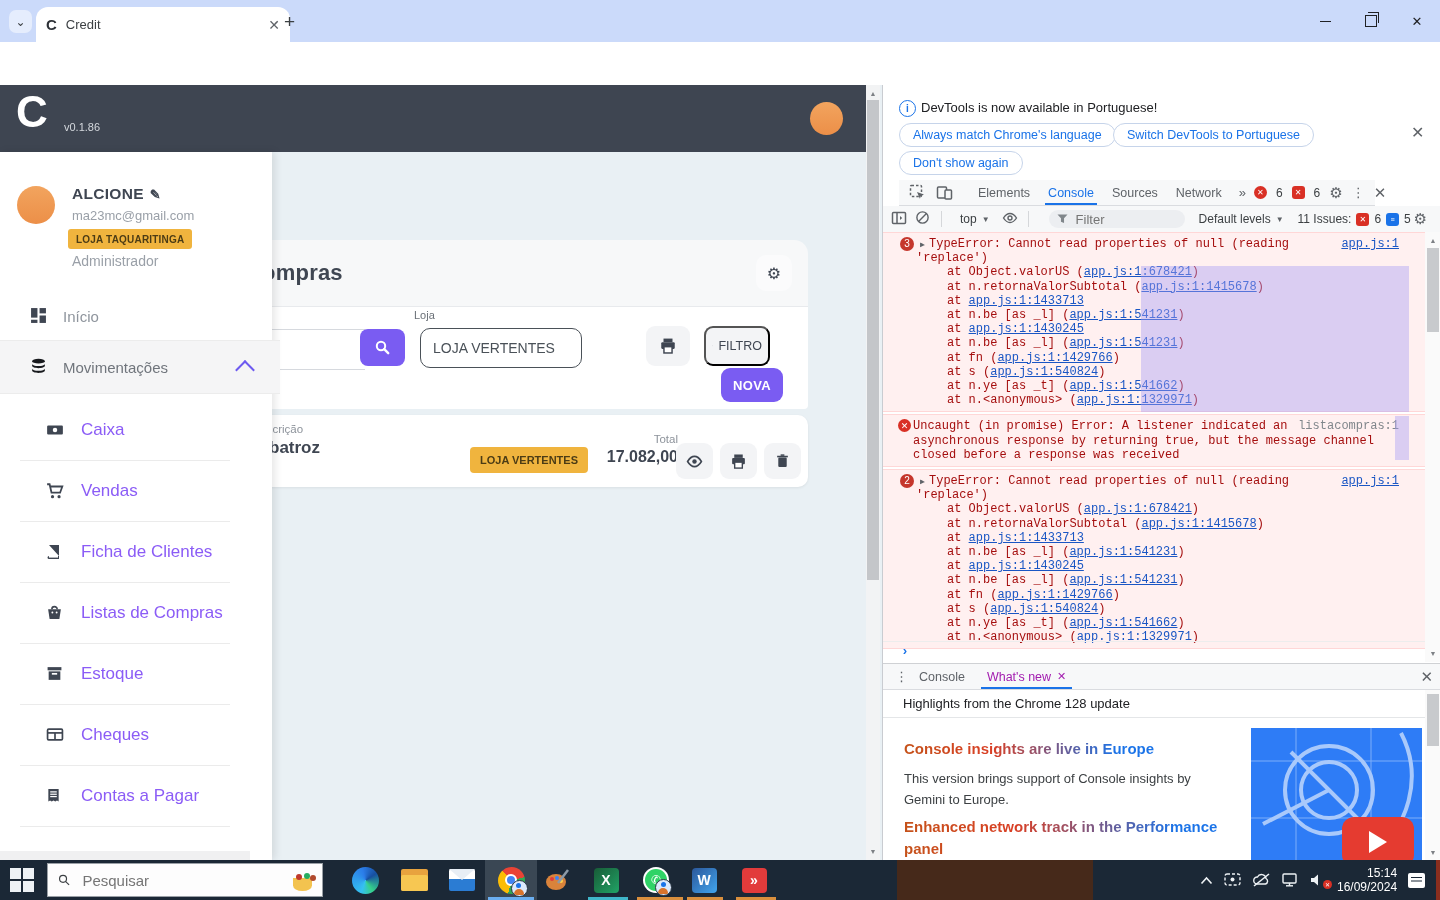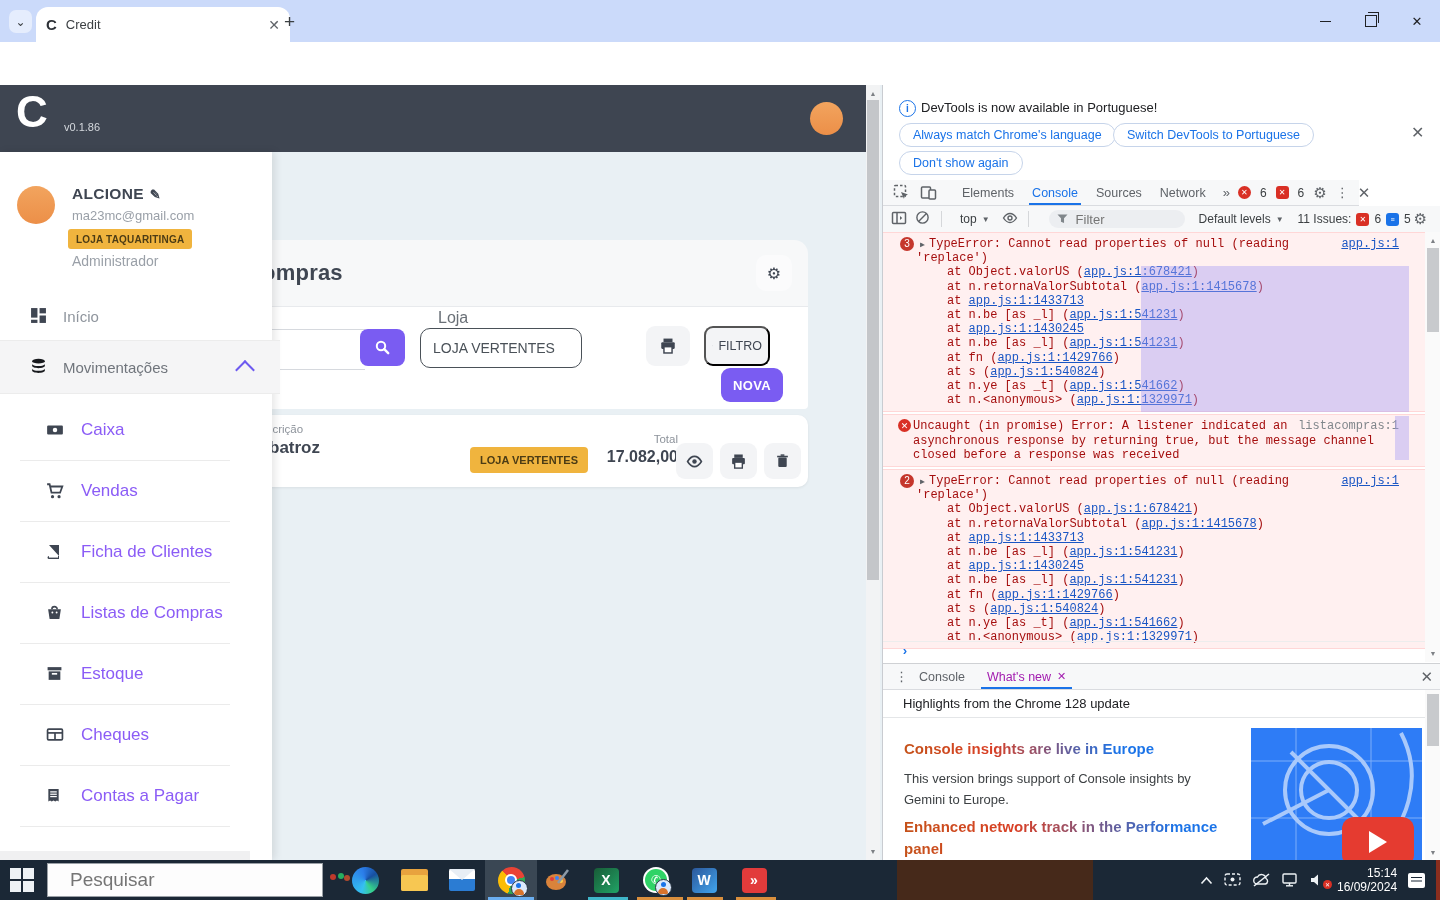--- a/index.html
+++ b/index.html
@@ -73,21 +73,21 @@
   .side-bottom-strip{left:0;top:699px;width:250px;height:9px;background:#f0f0f1}
 
   
   .main-card{left:230px;top:155px;width:578px}
   .card-head{height:66px;background:#f7f8f9;border-radius:14px 14px 0 0;border-bottom:1px solid #e8eaed;
     display:flex;align-items:center;padding:0 16px}
   .page-title{font-size:22px;font-weight:bold;color:#3f4652;flex:1;letter-spacing:.2px}
   .icon-btn{background:#fbfbfc;border:none;border-radius:10px;display:flex;align-items:center;justify-content:center}
   .gear-btn{width:36px;height:36px;font-size:16px;color:#3f4652}
   .card-filters{position:relative;height:102px;background:#fff;border-radius:0 0 4px 4px}
-  .loja-label{position:absolute;left:208px;top:2px;font-size:16px;color:#6a7077}
+  .loja-label{position:absolute;left:184px;top:2px;font-size:11px;color:#6a7077}
   .search-input{position:absolute;left:0;top:22px;width:130px;height:37px;border:1px solid #d6d9de;border-right:none;border-radius:8px 0 0 8px;background:#fff}
   .search-btn{position:absolute;left:130px;top:22px;width:45px;height:37px;background:var(--accent);border:none;border-radius:8px;display:flex;align-items:center;justify-content:center}
   .loja-select{position:absolute;left:190px;top:21px;width:146px;height:38px;border:1.6px solid #4a5158;border-radius:10px;
     display:flex;align-items:center;padding:0 2px 0 12px;font-size:14px;color:#4a5158;white-space:nowrap;overflow:hidden;background:#fff}
   .print-btn{position:absolute;left:416px;top:19px;width:44px;height:40px;background:#f3f4f6;border-radius:9px}
   .filtro-btn{position:absolute;left:474px;top:19px;width:66px;height:40px;background:#f3f4f6;border-radius:9px;
     display:flex;align-items:center;justify-content:center;gap:6px;font-size:12.5px;color:#3f4652}
   .nova-btn{position:absolute;left:491px;top:61px;width:62px;height:34px;background:var(--accent);border:none;border-radius:9px;
     color:#fff;font-size:13px;font-weight:bold;letter-spacing:.3px}
 
@@ -104,21 +104,21 @@
   
   #devtools{left:882px;top:85px;width:558px;height:775px;background:#fff;border-left:1px solid #c9ccd1}
   .dt-infobar{left:0;top:0;width:558px;height:94px;background:#fff}
   .info-ico{position:absolute;left:16px;top:15px;width:15px;height:15px;border:1.6px solid #1a73e8;border-radius:50%;
     color:#1a73e8;font-size:10px;font-weight:bold;display:flex;align-items:center;justify-content:center;font-style:normal}
   .info-msg{position:absolute;left:38px;top:15px;font-size:13px;color:#202124}
   .pill-btn{position:absolute;height:24px;border:1px solid #c6d4ea;border-radius:13px;background:#fff;
     color:#1a73e8;font-size:12.5px;display:flex;align-items:center;padding:0 13px}
   .info-close{position:absolute;left:528px;top:38px;font-size:16px;color:#5f6368}
 
-  .dt-tabbar{left:0;top:95px;width:476px;height:25px;background:#f7f8f9;border-bottom:1px solid #dadce0;display:flex;align-items:center}
+  .dt-tabbar{left:16px;top:95px;width:476px;height:25px;background:#f7f8f9;border-bottom:1px solid #dadce0;display:flex;align-items:center}
   .dt-tool-ico{width:18px;height:18px;color:#5f6368;margin-left:10px}
   .dt-sep{width:1px;height:16px;background:#d5d7da;margin:0 8px}
   .dt-tab{font-size:12.5px;color:#5f6368;padding:0 9px;height:25px;display:flex;align-items:center;position:relative}
   .dt-tab.active{color:#1a73e8}
   .dt-tab.active:after{content:"";position:absolute;left:6px;right:6px;bottom:0;height:2px;background:#1a73e8}
   .more-tabs{font-size:13px;color:#5f6368;padding:0 8px}
   .dt-right{margin-left:auto;display:flex;align-items:center;gap:9px;padding-right:8px}
   .err-dot{width:13px;height:13px;border-radius:50%;background:#d93025;color:#fff;font-size:8px;display:flex;align-items:center;justify-content:center}
   .issue-sq{width:13px;height:13px;border-radius:3px;background:#d93025;color:#fff;font-size:8px;display:flex;align-items:center;justify-content:center}
   .issue-sq.blue{background:#1a73e8;font-size:7px;letter-spacing:0}
@@ -181,21 +181,21 @@
   .yt-tri{width:0;height:0;border-left:18px solid #fff;border-top:11px solid transparent;border-bottom:11px solid transparent}
   .drw-scroll{position:absolute;left:542px;top:26px;width:16px;height:171px;background:#fafafa}
 
   
   #taskbar{left:0;top:860px;width:1440px;height:40px;background:#1b2836}
   .tb-brown{left:897px;top:0;width:196px;height:40px;background:linear-gradient(90deg,#3b2113,#54331d 60%,#46281ا6);background-color:#46291a}
   .tb-red{left:1436px;top:0;width:4px;height:40px;background:#8a2e1e}
   .start-btn{left:10px;top:8px;width:24px;height:24px;display:grid;grid-template-columns:11px 11px;grid-template-rows:11px 11px;gap:2px}
   .start-btn span{background:#eef2f5}
   .tb-search{left:47px;top:3px;width:276px;height:34px;background:#fdfdfd;border:1px solid #9aa0a6;display:flex;align-items:center;gap:10px;padding:0 10px;box-sizing:border-box}
-  .tb-search input{border:none;outline:none;font-size:19px;color:#3c4043;background:transparent;flex:1;font-family:"Liberation Sans",sans-serif}
+  .tb-search input{border:none;outline:none;font-size:15px;color:#3c4043;background:transparent;flex:1;font-family:"Liberation Sans",sans-serif}
   .tb-ico{position:absolute;top:6px;width:28px;height:28px;display:flex;align-items:center;justify-content:center}
   .chrome-hl{left:485px;top:0;width:52px;height:40px;background:#3a4754}
   .underline{position:absolute;top:37px;height:3px}
   .sq-app{width:25px;height:25px;border-radius:4px;color:#fff;font-weight:bold;font-size:14px;display:flex;align-items:center;justify-content:center}
   .mini-avatar{position:absolute;right:-3px;bottom:-3px;width:15px;height:15px;border-radius:50%;background:#dce9fb;border:1px solid #2b3743;overflow:hidden}
   .mini-avatar .hd{position:absolute;left:4.5px;top:2px;width:5px;height:5px;border-radius:50%;background:#1a73e8}
   .mini-avatar .bd{position:absolute;left:2px;top:8px;width:10px;height:6px;border-radius:5px 5px 0 0;background:#d9742c}
   .chrome-ico{position:relative;width:27px;height:27px;border-radius:50%;background:conic-gradient(from -45deg,#ea4335 0 120deg,#34a853 0 240deg,#fbbc05 0 360deg)}
   .chrome-ico .ctr{position:absolute;left:7.5px;top:7.5px;width:12px;height:12px;border-radius:50%;background:#4285f4;border:2.5px solid #fff;box-sizing:border-box}
   .edge-ico{width:27px;height:27px;border-radius:50%;background:conic-gradient(from 200deg,#35c1f1,#2b7de9 40%,#174fa0 60%,#36d08a 85%,#35c1f1)}

